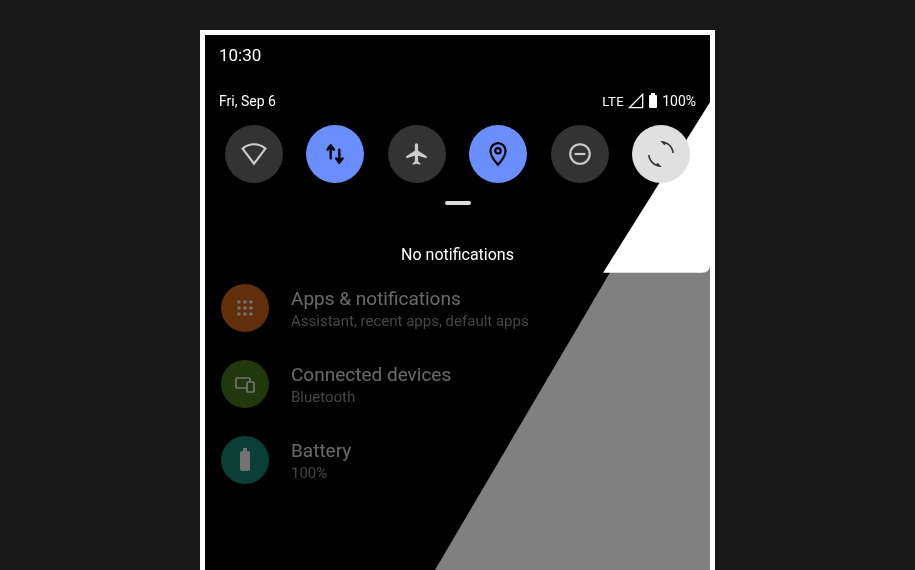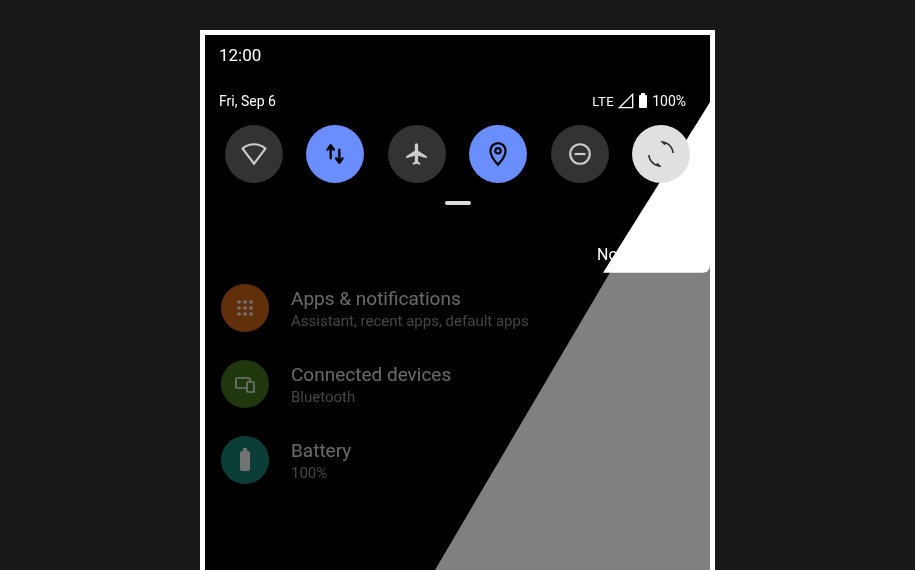--- a/index.html
+++ b/index.html
@@ -43,21 +43,21 @@
     .status-time {
       color: #fff;
       font-size: 17px;
       padding: 10px 14px 6px 14px;
       font-weight: 400;
     }
     .status-row {
       display: flex;
       justify-content: space-between;
       align-items: center;
-      padding: 22px 24px 4px 14px;
+      padding: 22px 14px 4px 14px;
       color: #fff;
       font-size: 14px;
     }
     .status-right {
       display: flex;
       align-items: flex-end;
       gap: 4px;
     }
     .status-right .lte { font-size: 13px; letter-spacing: 0.5px; }
     .qs-row {
@@ -81,21 +81,21 @@
     .qs-light { background: #e0e0e0; }
     .qs-tile svg { width: 26px; height: 26px; }
     .handle {
       width: 26px;
       height: 4px;
       background: #ddd;
       border-radius: 2px;
       margin: 12px auto 0 auto;
     }
     .no-notif {
-      text-align: right;
+      text-align: center;
       color: #fff;
       font-size: 16px;
       margin-top: 40px;
     }
     .settings-list {
       position: relative;
       z-index: 1;
       padding: 6px 0 0 0;
     }
     .settings-item {
@@ -126,21 +126,21 @@
 
 <div class="phone-frame">
   <div class="phone-screen">
 
     <svg class="light-wedge" viewBox="0 0 505 540" preserveAspectRatio="none">
       <polygon points="505,68 505,540 230,540" fill="#808080"></polygon>
       <path d="M505,68 L505,232 Q505,240 497,240 L398,240 Z" fill="#ffffff"></path>
     </svg>
 
     <div class="shade-panel">
-      <div class="status-time">12:00</div>
+      <div class="status-time">10:30</div>
 
       <div class="status-row">
         <div>Fri, Sep 6</div>
         <div class="status-right">
           <span class="lte">LTE</span>
           <svg width="16" height="16" viewBox="0 0 24 24">
             <path d="M2 22 L22 2 L22 22 Z" fill="none" stroke="#fff" stroke-width="2"></path>
           </svg>
           <svg width="10" height="16" viewBox="0 0 10 16">
             <rect x="1" y="2" width="8" height="13" rx="1" fill="#fff"></rect>

